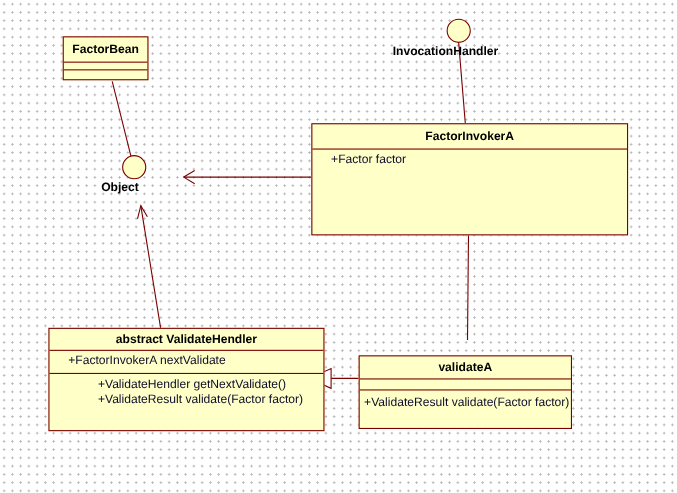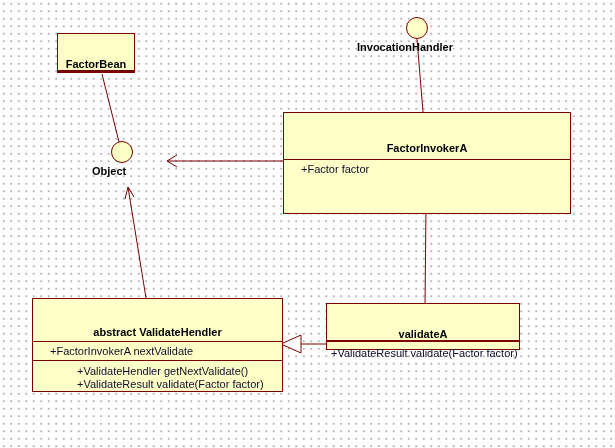--- a/index.html
+++ b/index.html
@@ -11,21 +11,21 @@
     background-size:7.5px 7.5px;
   }
   #connector-layer{position:absolute;left:0;top:0;z-index:1;pointer-events:none;}
   .uml-box{
     position:absolute;z-index:2;box-sizing:border-box;
     background:#ffffc8;border:1px solid #7a0000;
     display:flex;flex-direction:column;
   }
   .uml-title{
     display:flex;align-items:center;justify-content:center;
-    font-weight:bold;font-size:11px;color:#000000;white-space:nowrap;margin-top:24px;
+    font-weight:bold;font-size:11px;color:#000000;white-space:nowrap;
   }
   .uml-comp{border-top:1px solid #7a0000;box-sizing:border-box;overflow:visible;}
   .uml-comp.fill{flex:1 1 auto;}
   .member{
     font-size:11px;line-height:13px;color:#0d0d2b;
     padding-left:4px;white-space:nowrap;
   }
   .pad-t3{padding-top:3px;padding-left:17px;}
   .pad-t4{padding-top:4px;padding-left:40px;}
   .pad-t5{padding-top:5px;}
@@ -80,30 +80,30 @@
 <div class="uml-box" style="left:283px;top:112px;width:288px;height:102px">
   <div class="uml-title" style="height:22px">FactorInvokerA</div>
   <div class="uml-comp" style="height:21px">
     <div class="member pad-t3">+Factor factor</div>
   </div>
 </div>
 
 <div class="lollipop" style="left:111px;top:141px"></div>
 <div class="lollipop-label" style="left:92px;top:165px;width:60px">Object</div>
 
-<div class="uml-box" style="left:32px;top:298px;width:251px;height:94px">
+<div class="uml-box" style="left:44px;top:298px;width:251px;height:94px">
   <div class="uml-title" style="height:19px">abstract ValidateHendler</div>
   <div class="uml-comp" style="height:21px">
     <div class="member pad-t3">+FactorInvokerA nextValidate</div>
   </div>
   <div class="uml-comp fill pad-t4">
     <div class="member">+ValidateHendler getNextValidate()</div>
     <div class="member">+ValidateResult validate(Factor factor)</div>
   </div>
 </div>
 
-<div class="uml-box" style="left:326px;top:303px;width:194px;height:47px">
+<div class="uml-box" style="left:326px;top:323px;width:194px;height:67px">
   <div class="uml-title" style="height:20px">validateA</div>
   <div class="uml-comp" style="height:10px"></div>
   <div class="uml-comp fill pad-t5">
     <div class="member">+ValidateResult validate(Factor factor)</div>
   </div>
 </div>
 
 </body></html>

